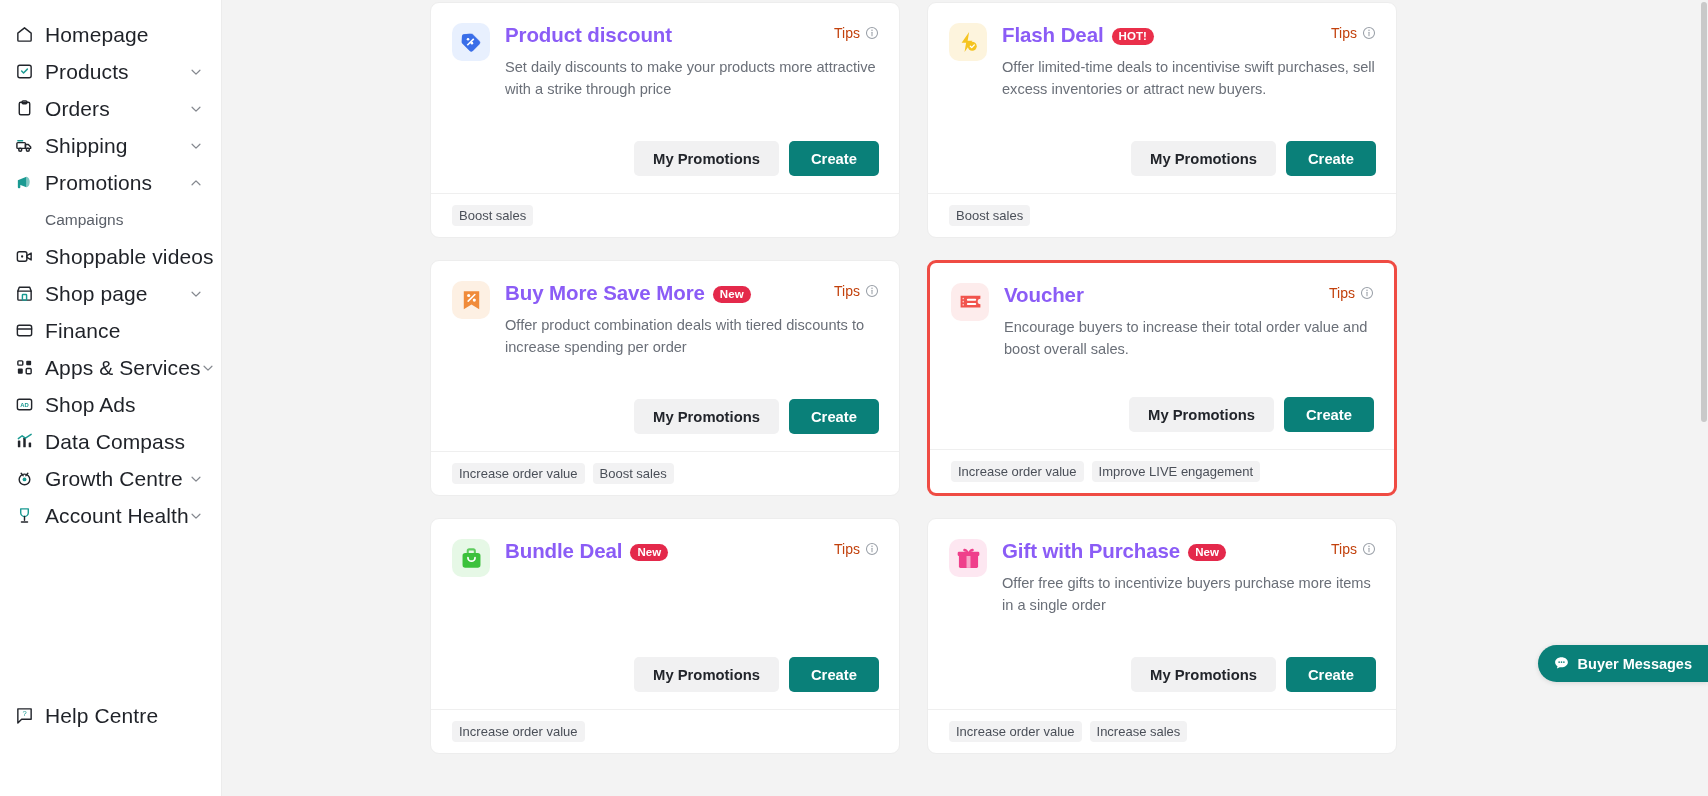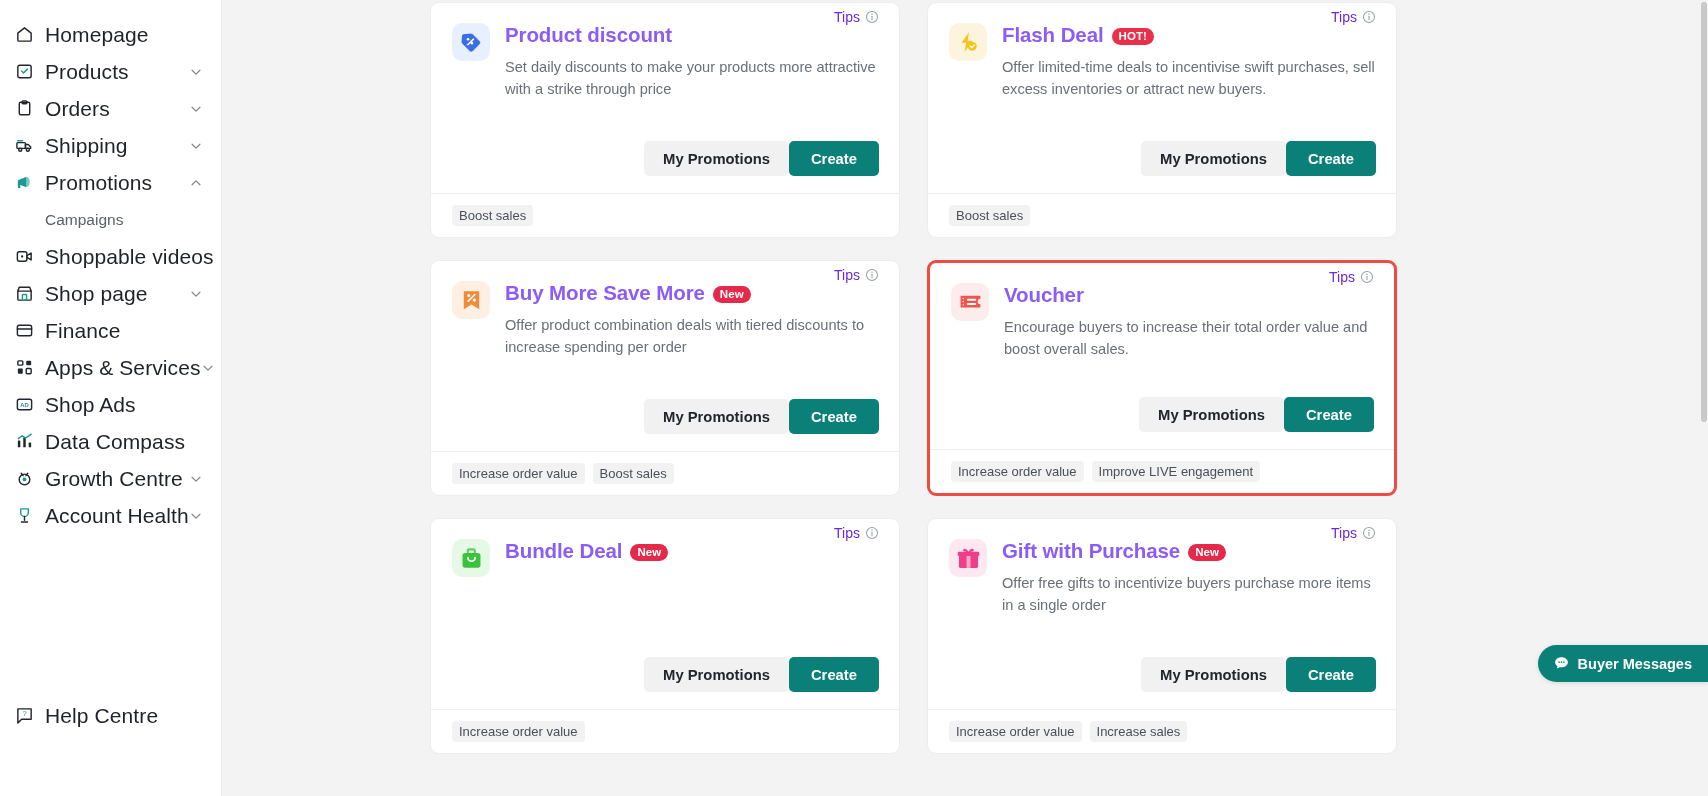--- a/index.html
+++ b/index.html
@@ -124,28 +124,29 @@
   .badge.new { background: #e4294b; }
   .card-desc {
     margin-top: 9px;
     font-size: 14.6px;
     line-height: 1.53;
     color: #6a6f78;
     max-width: 385px;
   }
   .tips {
     position: absolute;
-    top: 6px; right: 20px;
+    top: 22px; right: 20px;
     display: flex; align-items: center;
-    font-size: 14px; color: #6d28d9;
+    font-size: 14px; color: #c2410c;
     cursor: pointer;
   }
   .tips .info-ic { margin-left: 5px; display: block; }
   .actions {
     display: flex; justify-content: flex-end; align-items: center;
+    gap: 10px;
     padding: 0 20px 17px 0;
   }
   .btn {
     height: 35px;
     border-radius: 5px;
     display: inline-flex; align-items: center; justify-content: center;
     font-size: 14.8px; font-weight: bold;
     cursor: pointer;
     border: none;
     font-family: "Liberation Sans", sans-serif;

